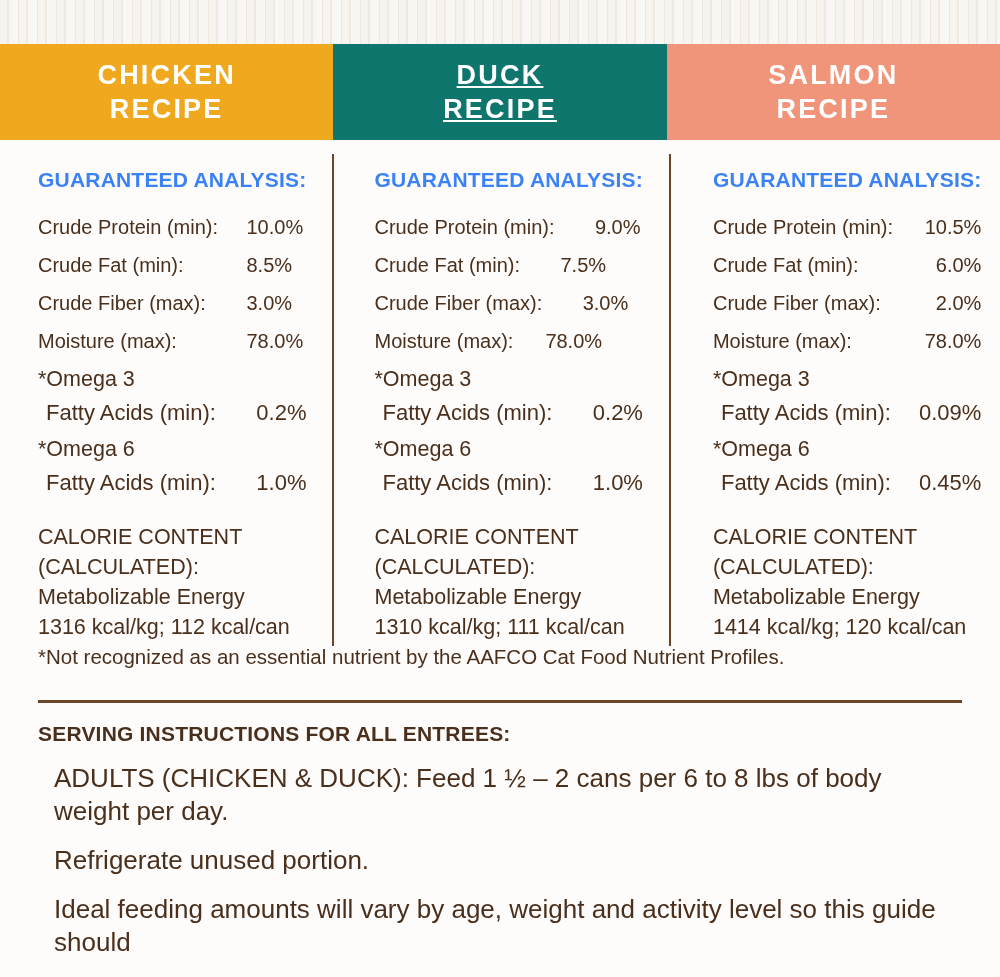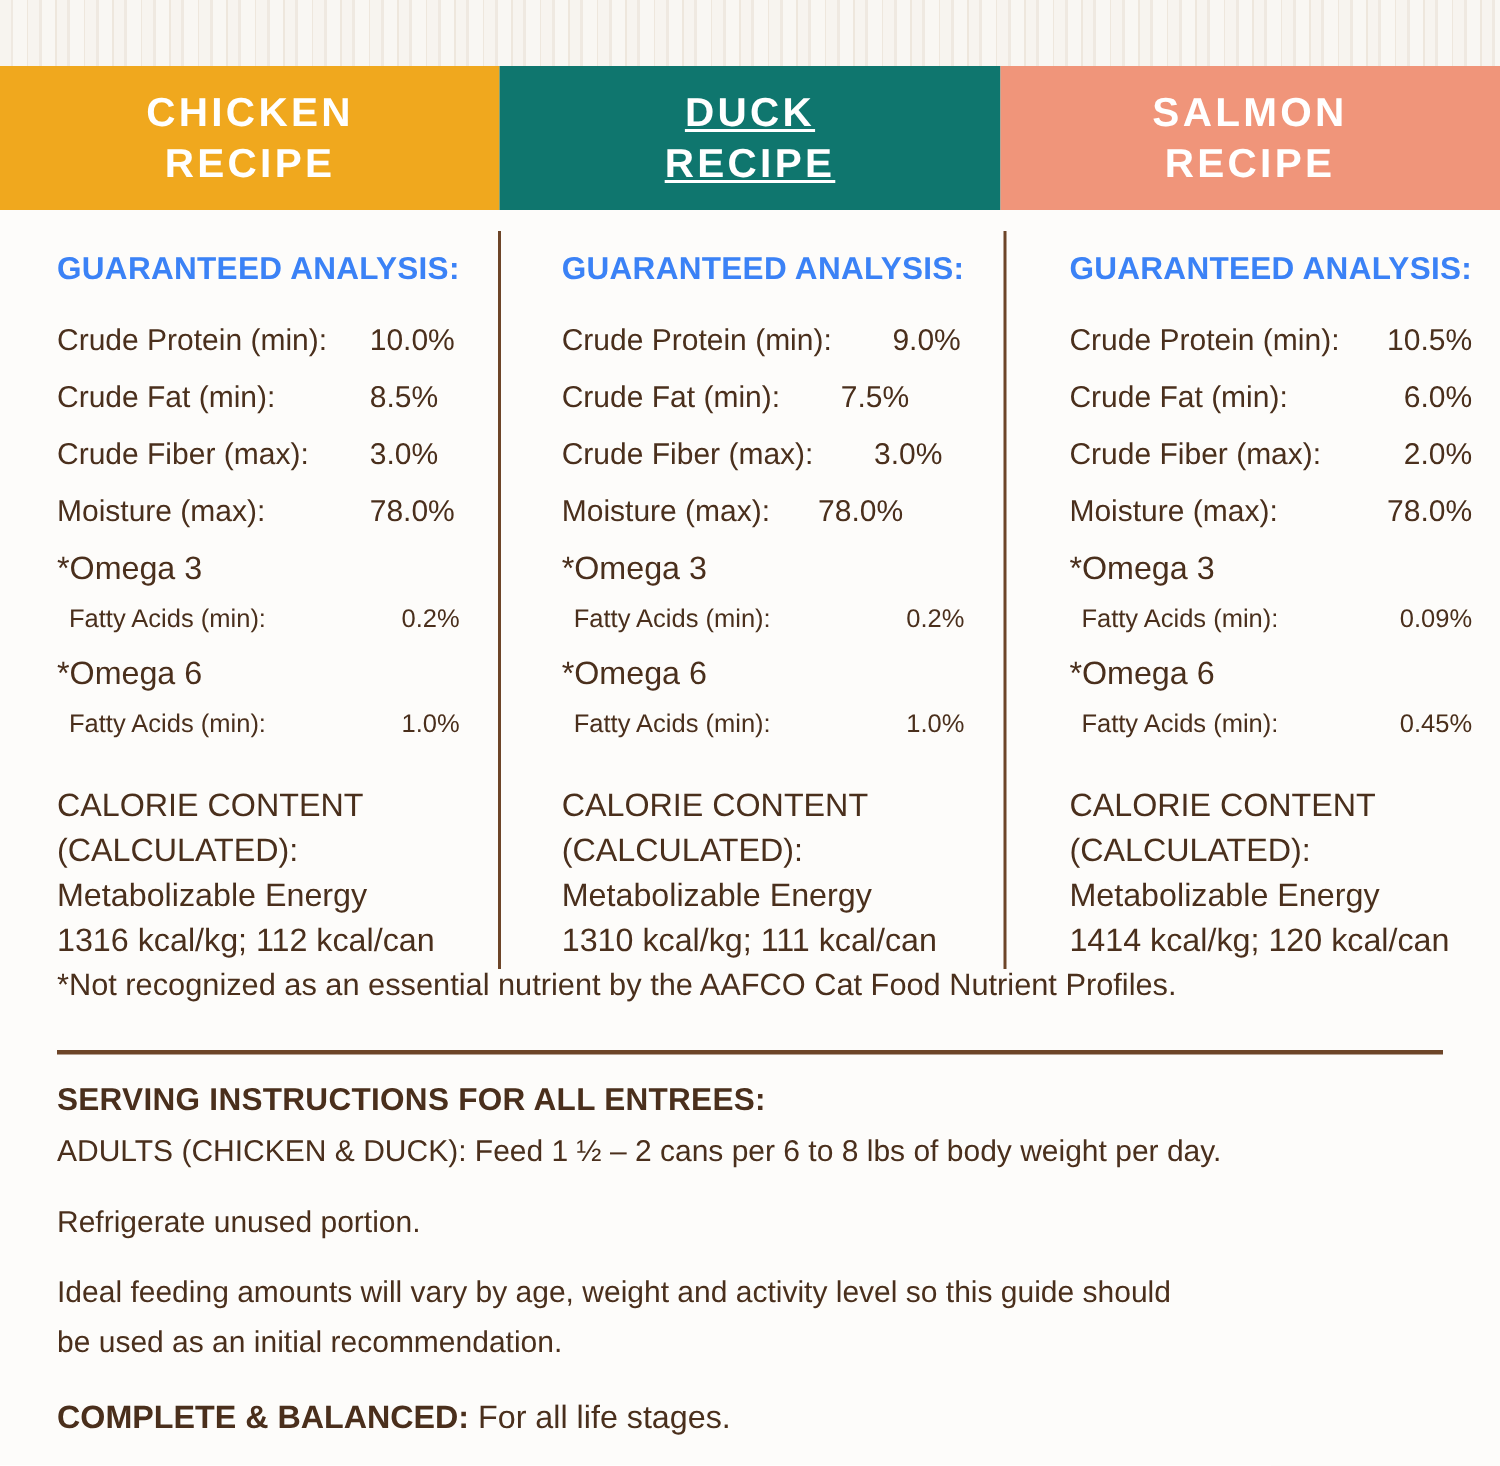--- a/index.html
+++ b/index.html
@@ -99,21 +99,21 @@
   .c3 .row .val { min-width: 78px; text-align: right; }
 
   .omega-lbl {
     font-size: 21.5px;
     line-height: 34px;
     margin-top: 2px;
     white-space: nowrap;
   }
   .omega-row {
     display: flex;
-    font-size: 17px;
+    font-size: 22px;
     line-height: 34px;
     white-space: nowrap;
     padding-left: 8px;
   }
   .omega-row .val { margin-left: auto; padding-left: 12px; }
 
   .cal-block { margin-top: 22px; }
   .cal-line {
     font-size: 21.5px;
     line-height: 30px;
@@ -142,23 +142,23 @@
     top: 722px; left: 38px;
     width: 930px;
   }
   .serving h2 {
     font-size: 21px;
     font-weight: bold;
     margin: 0 0 6px 0;
     letter-spacing: .2px;
   }
   .serving p {
-    font-size: 20px;
+    font-size: 26px;
     line-height: 33px;
-    margin: 0;
+    margin: 16px;
   }
   .serving p.gap { margin-top: 14px; }
   .complete {
     margin-top: 18px;
     font-size: 21.5px;
     line-height: 30px;
   }
   .complete b { font-weight: bold; }
 </style>
 </head>

